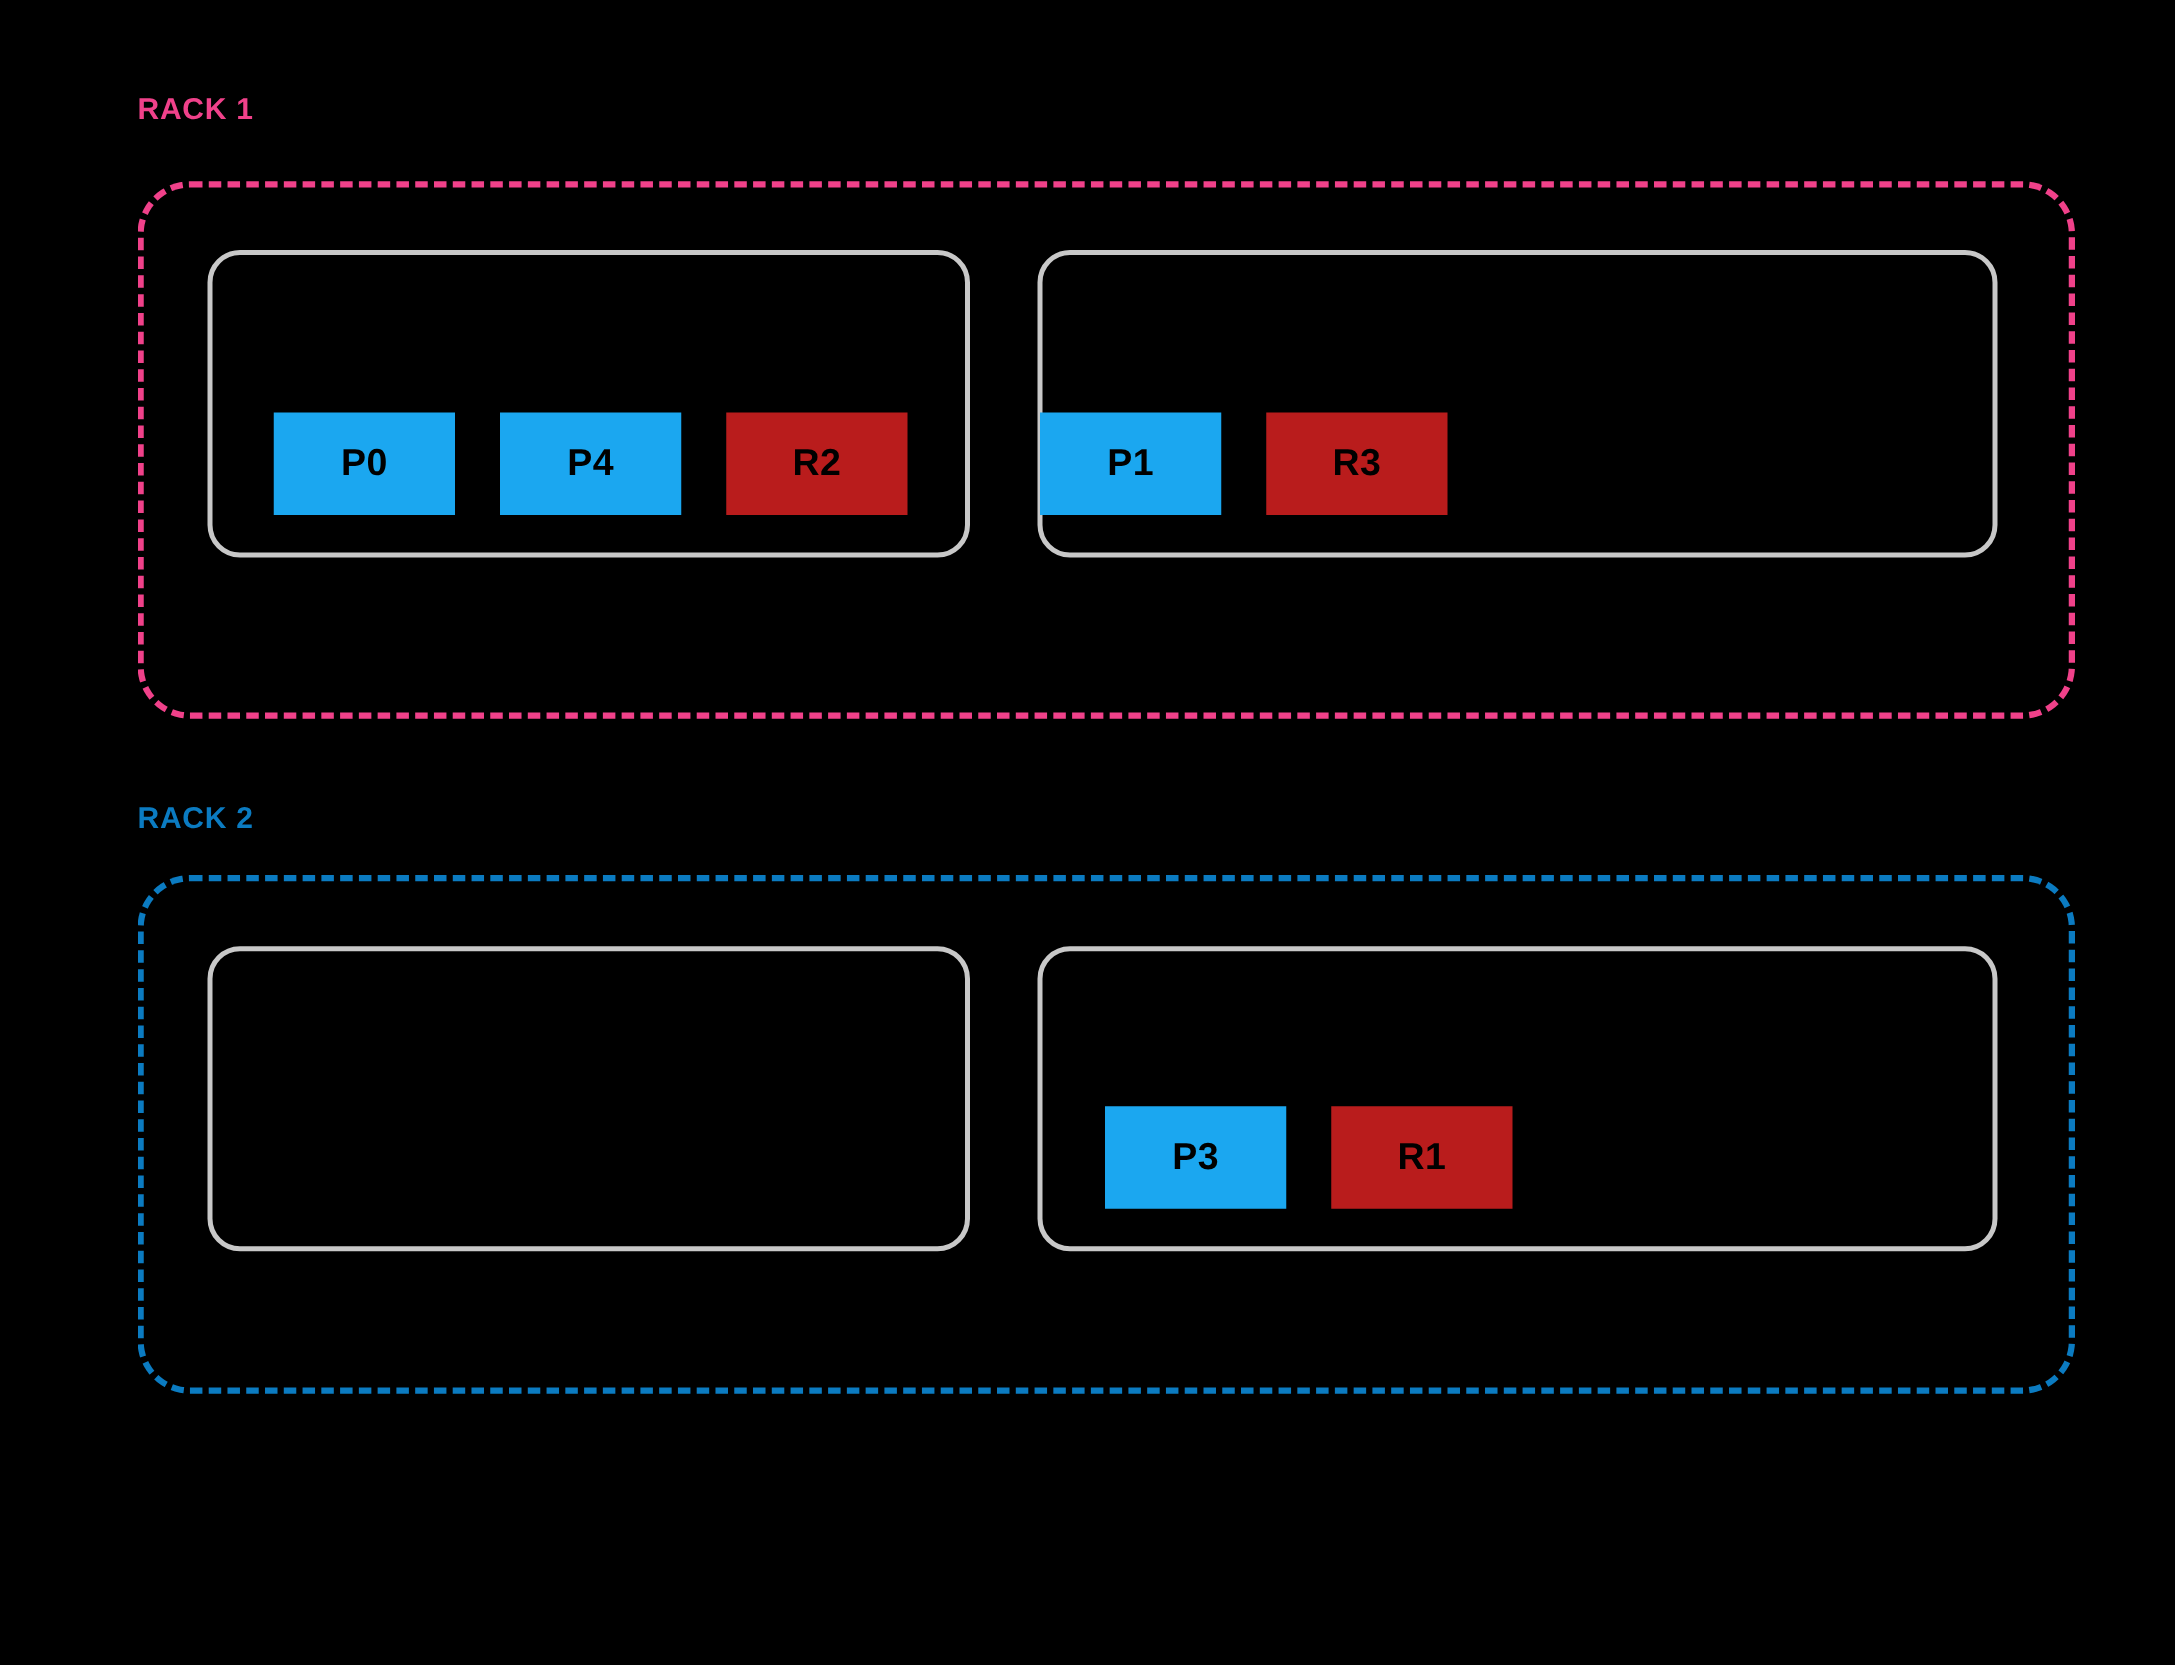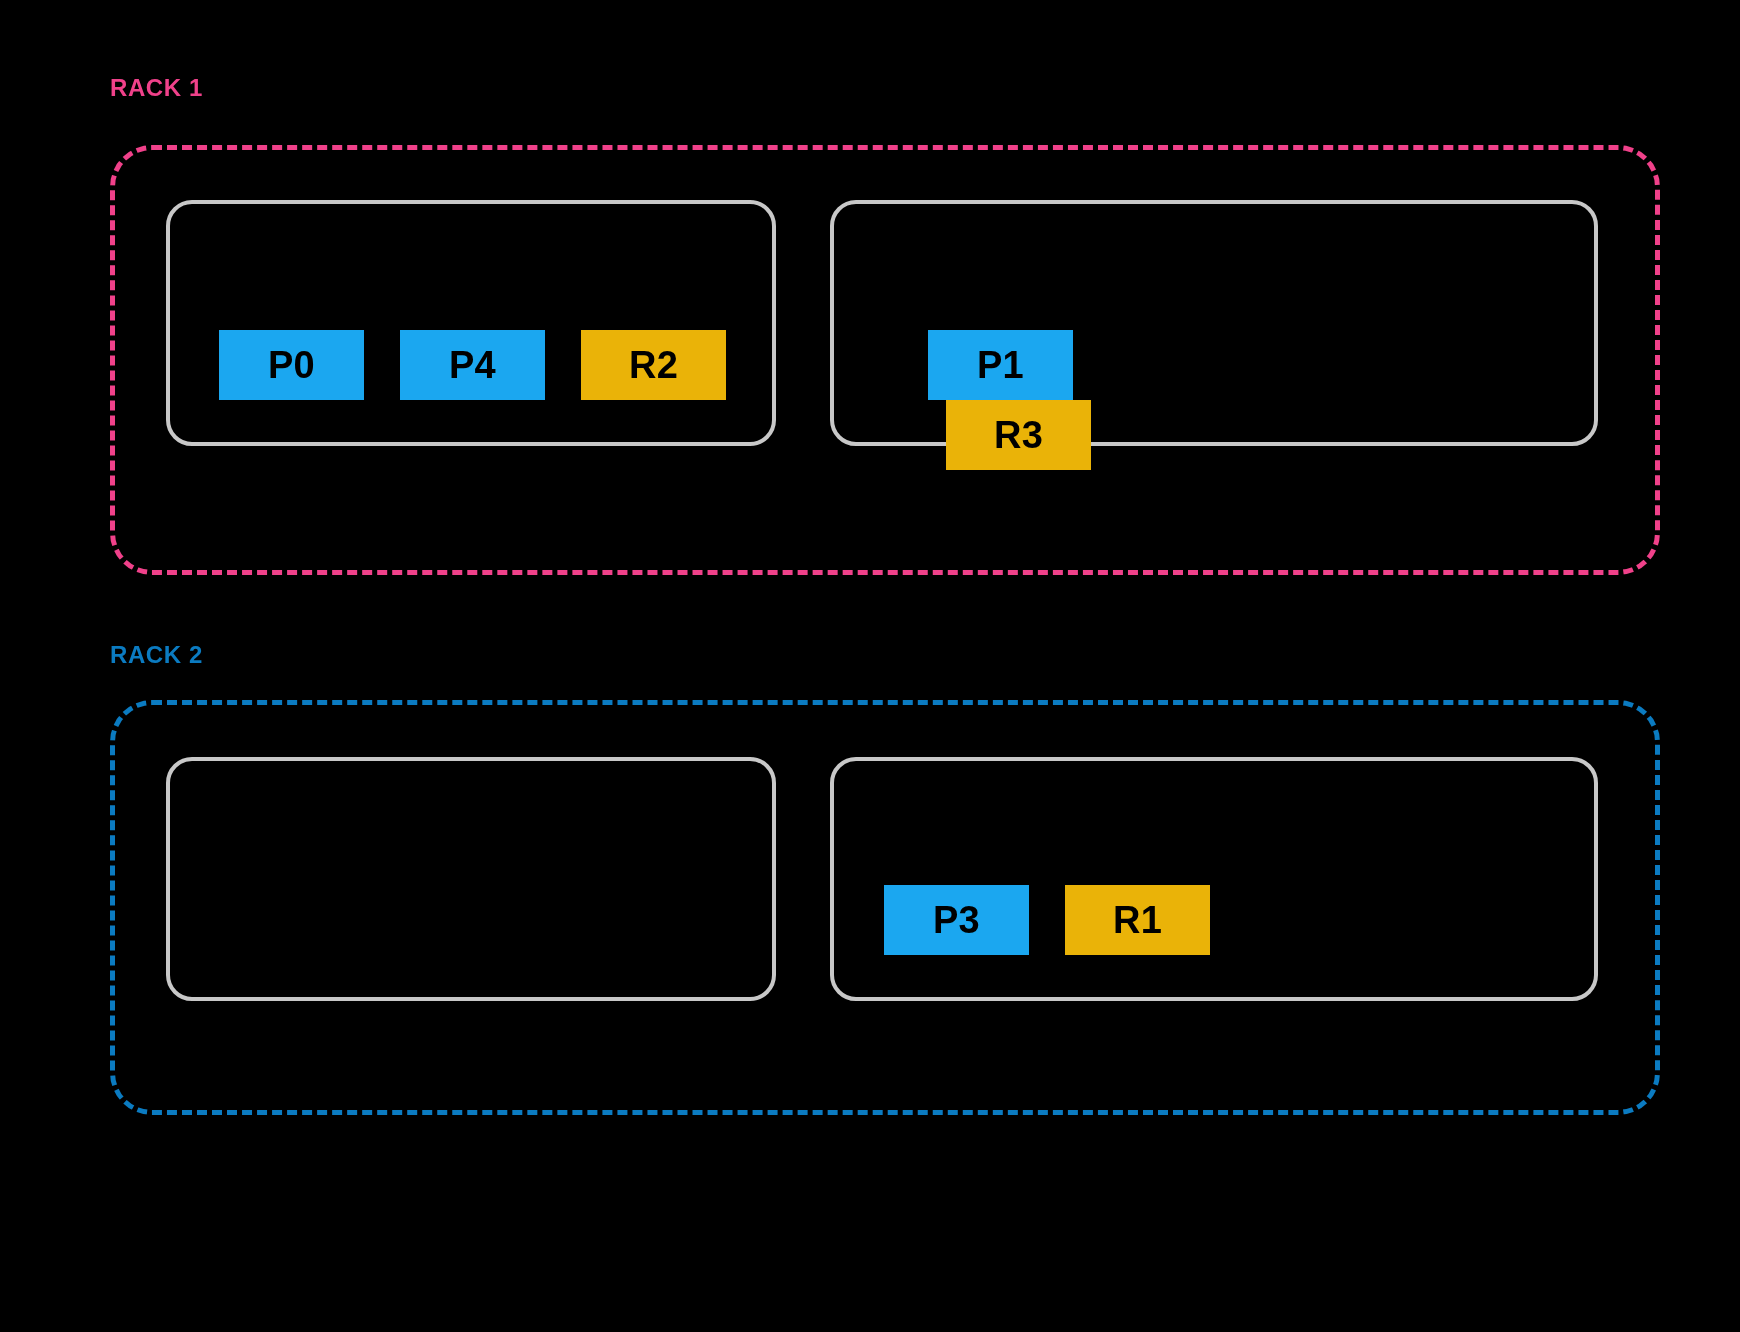--- a/index.html
+++ b/index.html
@@ -60,56 +60,56 @@
   .blocks-row {
     position: absolute;
     display: flex;
     flex-direction: row;
     align-items: center;
   }
 
   .block {
     box-sizing: border-box;
     width: 145px;
-    height: 70px;
+    height: 82px;
     margin-right: 36px;
     display: flex;
     align-items: center;
     justify-content: center;
     color: #000000;
-    font-size: 38px;
+    font-size: 30px;
     font-weight: 700;
     letter-spacing: 0.3px;
     line-height: 1;
   }
   .block:last-child { margin-right: 0; }
 
   .block.primary { background: #1BA7F0; }
-  .block.replica { background: #eab308; }
+  .block.replica { background: #b91c1c; }
 </style>
 </head>
 <body>
 
 <div class="canvas">
 
   <div class="rack-group" style="left:0px; top:0px; width:1740px; height:600px;">
 
     <div class="rack-label" style="left:110px; top:76px; color:#F0418A;">RACK 1</div>
 
     <div class="rack-box" style="left:110px; top:145px; width:1550px; height:430px; border-color:#F0418A;"></div>
 
     <div class="node-box" style="left:166px; top:200px; width:610px; height:246px;"></div>
     <div class="blocks-row" style="left:219px; top:330px;">
       <div class="block primary">P0</div>
       <div class="block primary">P4</div>
       <div class="block replica">R2</div>
     </div>
 
     <div class="node-box" style="left:830px; top:200px; width:768px; height:246px;"></div>
-    <div class="blocks-row" style="left:928px; top:330px;flex-direction:column;">
+    <div class="blocks-row" style="left:832px; top:330px;">
       <div class="block primary">P1</div>
       <div class="block replica">R3</div>
     </div>
   </div>
 
   <div class="rack-group" style="left:0px; top:0px; width:1740px; height:1332px;">
 
     <div class="rack-label" style="left:110px; top:643px; color:#0B7BC1;">RACK 2</div>
 
     <div class="rack-box" style="left:110px; top:700px; width:1550px; height:415px; border-color:#0B7BC1;"></div>

